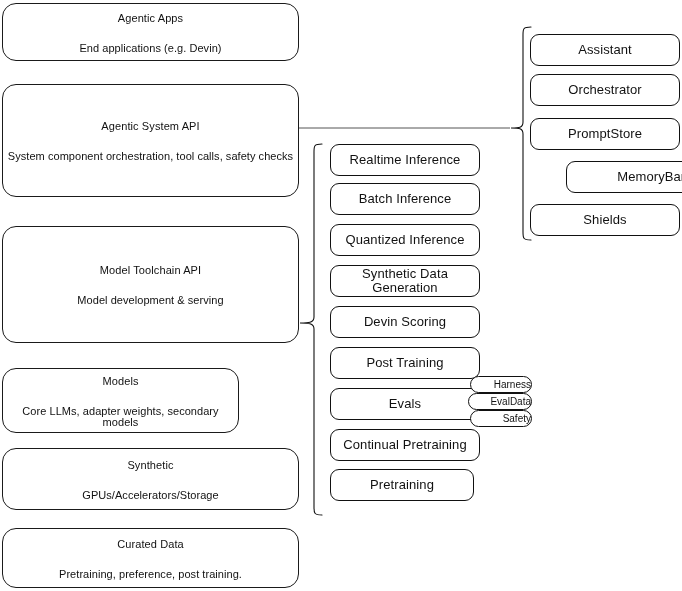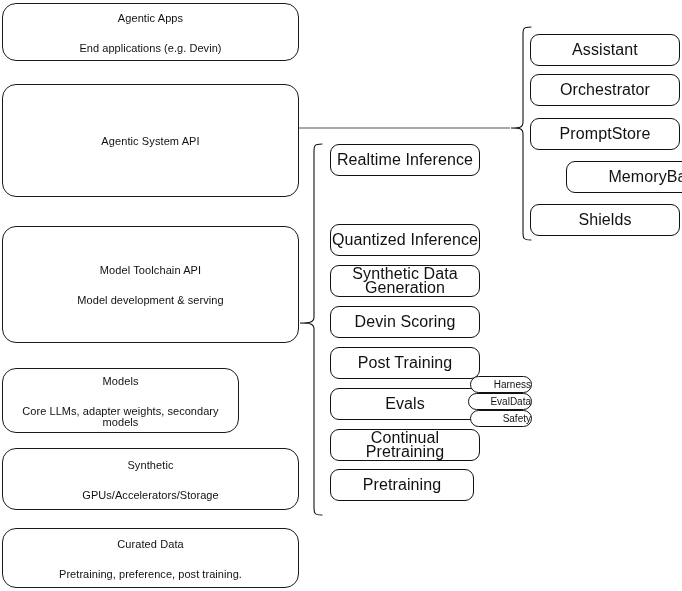--- a/index.html
+++ b/index.html
@@ -34,21 +34,21 @@
     color:#111111;
     line-height:11px;
     margin-top:10px;
     letter-spacing:.05px;
   }
   .layer{ border-radius:14px; }
   .comp{
     border-radius:9px;
     border:1px solid #111111;
   }
-  .comp .title{ font-size:16px; }
+  .comp .title{ font-size:13px; }
   .pill{
     position:absolute;
     box-sizing:border-box;
     border:1px solid #111111;
     border-radius:10px;
     background:#ffffff;
     display:flex;
     align-items:center;
     justify-content:flex-end;
     font-size:10px;
@@ -64,20 +64,21 @@
 
 <div id="stage">
 
   <div class="box layer" style="left:2px;top:3px;width:297px;height:58px;">
     <div class="title">Agentic Apps</div>
     <div class="sub">End applications (e.g. Devin)</div>
   </div>
 
   <div class="box layer" style="left:2px;top:84px;width:297px;height:113px;">
     <div class="title">Agentic System API</div>
+    <div class="sub">System component orchestration, tool calls, safety checks</div>
   </div>
 
   <div class="box layer" style="left:2px;top:226px;width:297px;height:117px;">
     <div class="title">Model Toolchain API</div>
     <div class="sub">Model development &amp; serving</div>
   </div>
 
   <div class="box layer" style="left:2px;top:368px;width:237px;height:65px;">
     <div class="title">Models</div>
     <div class="sub">Core LLMs, adapter weights, secondary models</div>
@@ -106,20 +107,23 @@
   </div>
 
   <div class="connector" style="left:299px;top:143px;width:24px;height:374px;">
     <svg width="24" height="374" viewBox="0 0 24 374">
       <path d="M23,1 C15,1 15,3 15,9 L15,174 C15,180 9,180 1,180 C9,180 15,180 15,186 L15,364 C15,370 15,372 23,372" stroke="#111111" stroke-width="1.1" fill="none" stroke-linecap="round"></path>
     </svg>
   </div>
 
   <div class="box comp" style="left:330px;top:144px;width:150px;height:32px;">
     <div class="title">Realtime Inference</div>
+  </div>
+  <div class="box comp" style="left:330px;top:183px;width:150px;height:32px;">
+    <div class="title">Batch Inference</div>
   </div>
   <div class="box comp" style="left:330px;top:224px;width:150px;height:32px;">
     <div class="title">Quantized Inference</div>
   </div>
   <div class="box comp" style="left:330px;top:265px;width:150px;height:32px;">
     <div class="title">Synthetic Data Generation</div>
   </div>
   <div class="box comp" style="left:330px;top:306px;width:150px;height:32px;">
     <div class="title">Devin Scoring</div>
   </div>

